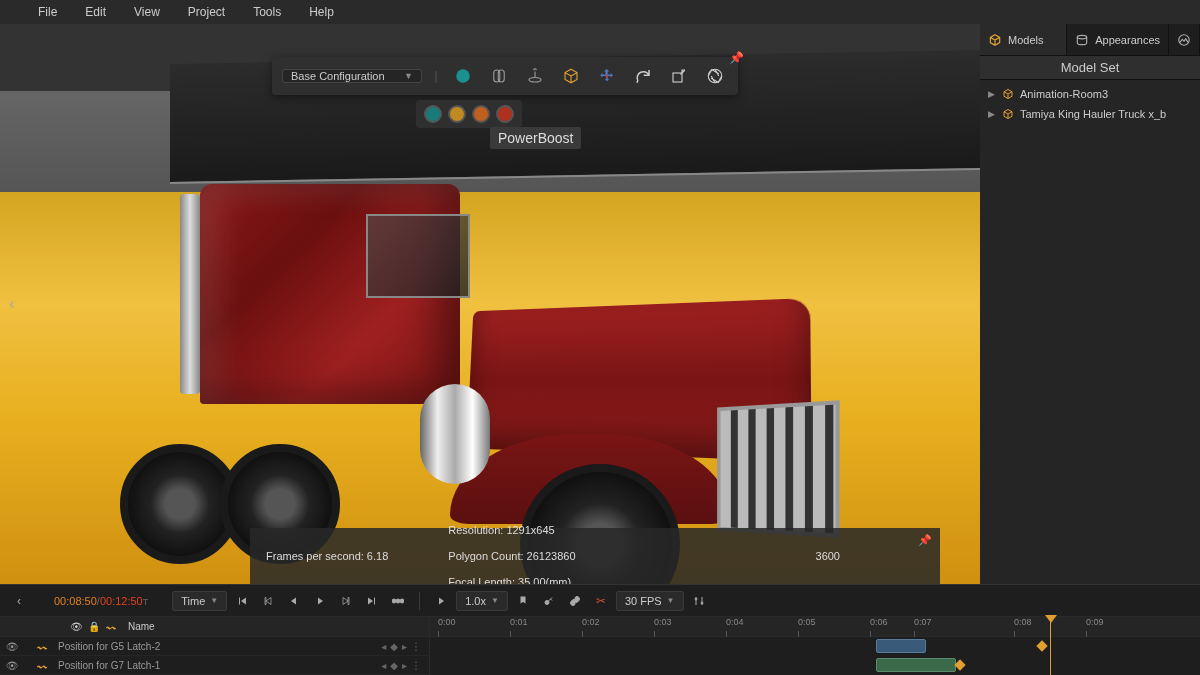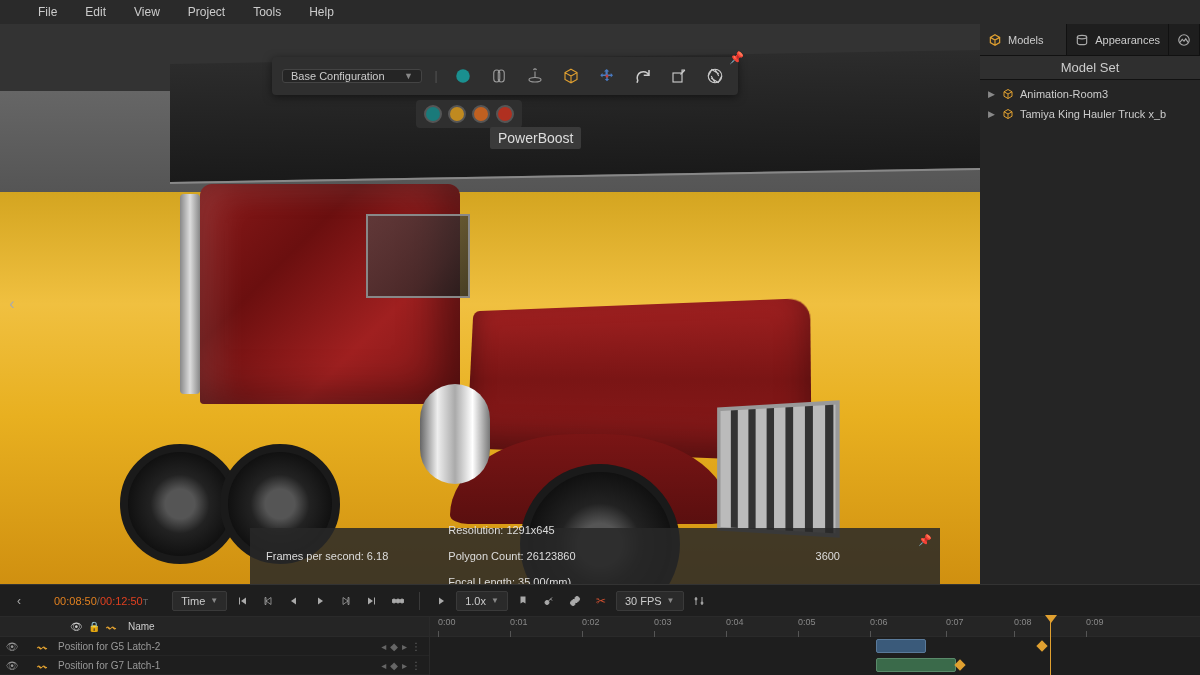--- a/index.html
+++ b/index.html
@@ -521,21 +521,21 @@
     </div>
     <div class="tl-right">
       <div class="tl-ruler">
         <span class="tl-tick" style="left:8px">0:00</span>
         <span class="tl-tick" style="left:80px">0:01</span>
         <span class="tl-tick" style="left:152px">0:02</span>
         <span class="tl-tick" style="left:224px">0:03</span>
         <span class="tl-tick" style="left:296px">0:04</span>
         <span class="tl-tick" style="left:368px">0:05</span>
         <span class="tl-tick" style="left:440px">0:06</span>
-        <span class="tl-tick" style="left:516px">0:07</span>
+        <span class="tl-tick" style="left:484px">0:07</span>
         <span class="tl-tick" style="left:584px">0:08</span>
         <span class="tl-tick" style="left:656px">0:09</span>
       </div>
       <div class="tl-clip" style="top:22px;left:446px;width:50px"></div>
       <div class="tl-clip green" style="top:41px;left:446px;width:80px"></div>
       <div class="tl-keyframe" style="top:25px;left:608px"></div>
       <div class="tl-keyframe" style="top:44px;left:526px"></div>
       <div style="position:absolute;top:0;left:620px;width:1px;height:100%;background:#e0a030"></div>
       <div style="position:absolute;top:-2px;left:615px;width:0;height:0;border-left:6px solid transparent;border-right:6px solid transparent;border-top:8px solid #e0a030"></div>
     </div>

